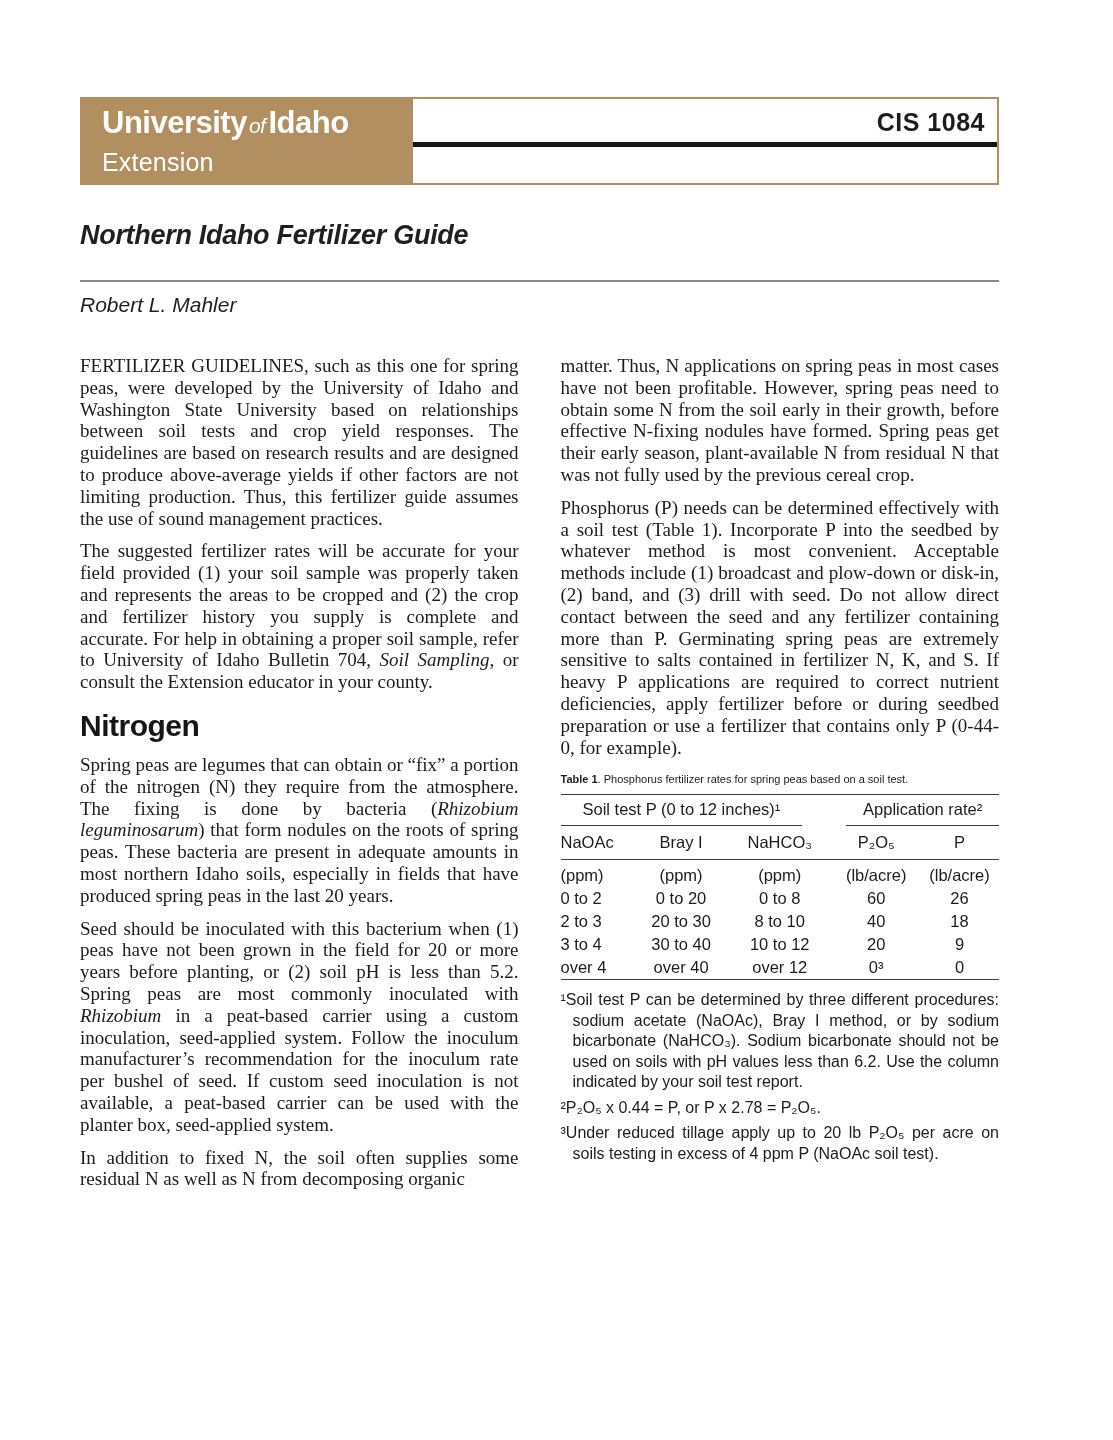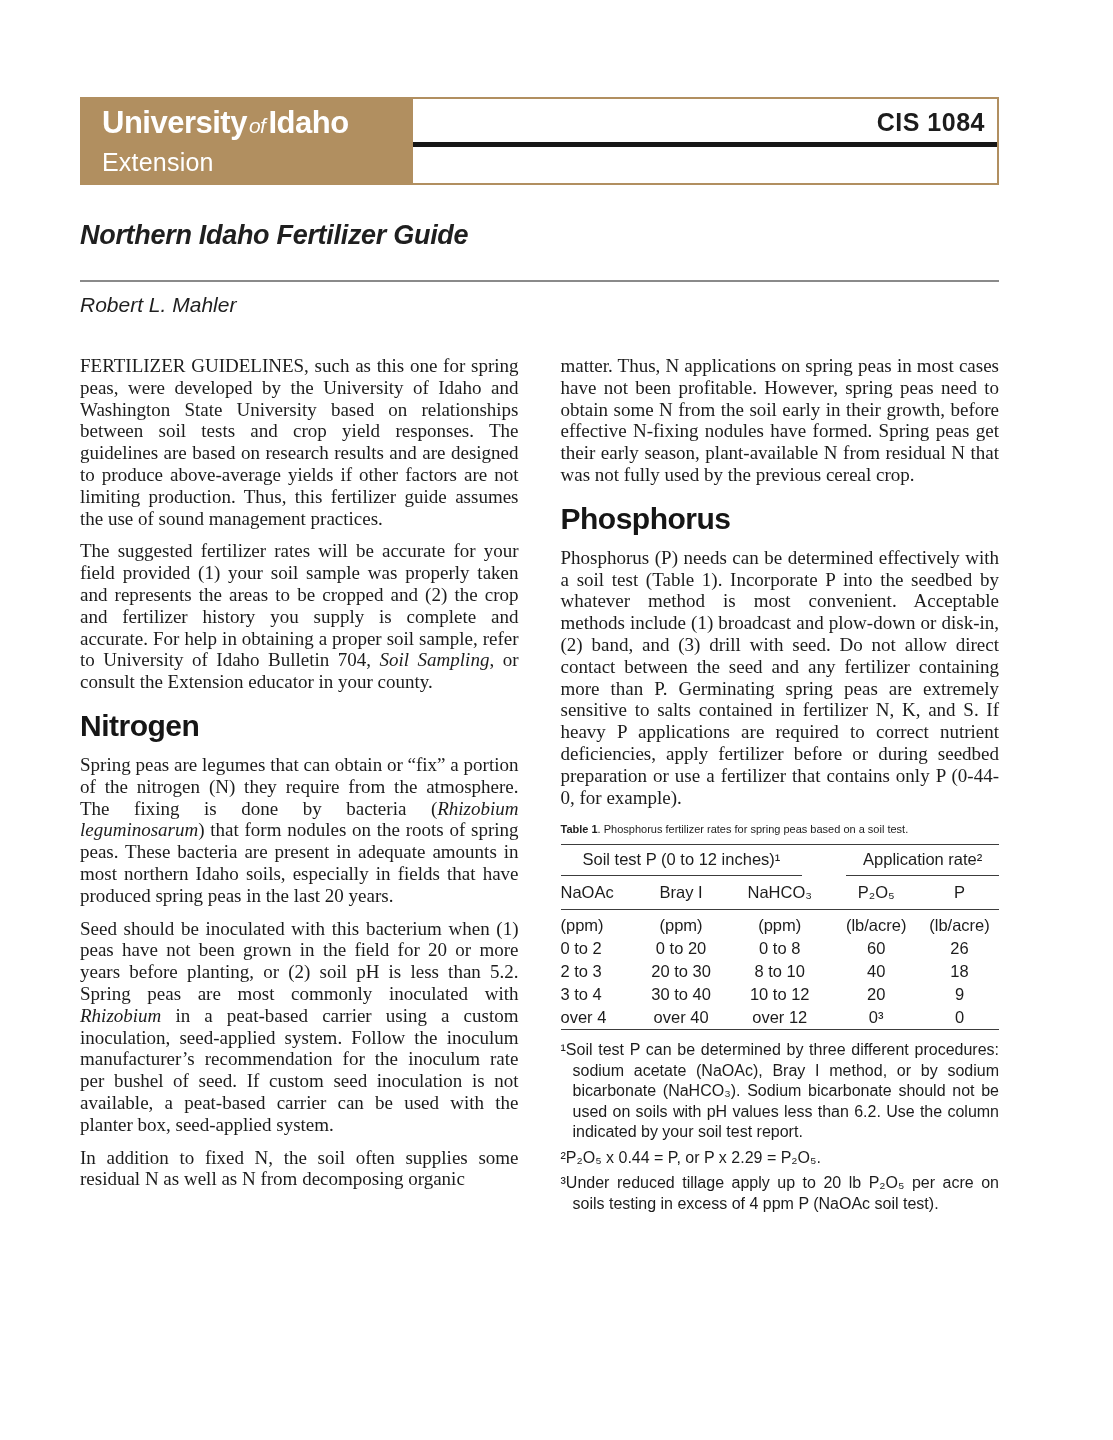--- a/index.html
+++ b/index.html
@@ -119,21 +119,20 @@
         <p class="body-p">FERTILIZER GUIDELINES, such as this one for spring peas, were developed by the University of Idaho and Washington State University based on relationships between soil tests and crop yield responses. The guidelines are based on research results and are designed to produce above-average yields if other factors are not limiting production. Thus, this fertilizer guide assumes the use of sound management practices.</p>
         <p class="body-p">The suggested fertilizer rates will be accurate for your field provided (1) your soil sample was properly taken and represents the areas to be cropped and (2) the crop and fertilizer history you supply is complete and accurate. For help in obtaining a proper soil sample, refer to University of Idaho Bulletin 704, <i>Soil Sampling</i>, or consult the Extension educator in your county.</p>
         <h2 class="section-h">Nitrogen</h2>
         <p class="body-p">Spring peas are legumes that can obtain or “fix” a portion of the nitrogen (N) they require from the atmosphere. The fixing is done by bacteria (<i>Rhizobium leguminosarum</i>) that form nodules on the roots of spring peas. These bacteria are present in adequate amounts in most northern Idaho soils, especially in fields that have produced spring peas in the last 20 years.</p>
         <p class="body-p">Seed should be inoculated with this bacterium when (1) peas have not been grown in the field for 20 or more years before planting, or (2) soil pH is less than 5.2. Spring peas are most commonly inoculated with <i>Rhizobium</i> in a peat-based carrier using a custom inoculation, seed-applied system. Follow the inoculum manufacturer’s recommendation for the inoculum rate per bushel of seed. If custom seed inoculation is not available, a peat-based carrier can be used with the planter box, seed-applied system.</p>
         <p class="body-p">In addition to fixed N, the soil often supplies some residual N as well as N from decomposing organic</p>
       </div>
 
       <div class="col">
         <p class="body-p">matter. Thus, N applications on spring peas in most cases have not been profitable. However, spring peas need to obtain some N from the soil early in their growth, before effective N-fixing nodules have formed. Spring peas get their early season, plant-available N from residual N that was not fully used by the previous cereal crop.</p>
-        <h2 class="section-h">Phosphorus</h2>
         <p class="body-p">Phosphorus (P) needs can be determined effectively with a soil test (Table 1). Incorporate P into the seedbed by whatever method is most convenient. Acceptable methods include (1) broadcast and plow-down or disk-in, (2) band, and (3) drill with seed. Do not allow direct contact between the seed and any fertilizer containing more than P. Germinating spring peas are extremely sensitive to salts contained in fertilizer N, K, and S. If heavy P applications are required to correct nutrient deficiencies, apply fertilizer before or during seedbed preparation or use a fertilizer that contains only P (0-44-0, for example).</p>
 
         <div class="tbl-caption"><b>Table 1</b><span>. Phosphorus fertilizer rates for spring peas based on a soil test.</span></div>
 
         <table class="data">
           <colgroup>
             <col style="width:17%">
               <col style="width:21%">
               <col style="width:24%">
               <col style="width:20%">
@@ -190,19 +189,19 @@
               <td class="cc">over 40</td>
               <td class="cc">over 12</td>
               <td class="cc">0³</td>
               <td class="cc">0</td>
             </tr>
           </tbody>
         </table>
 
         <div class="footnotes">
           <p class="fn">¹Soil test P can be determined by three different procedures: sodium acetate (NaOAc), Bray I method, or by sodium bicarbonate (NaHCO₃). Sodium bicarbonate should not be used on soils with pH values less than 6.2. Use the column indicated by your soil test report.</p>
-          <p class="fn">²P₂O₅ x 0.44 = P, or P x 2.29 = P₂O₅.</p>
+          <p class="fn">²P₂O₅ x 0.44 = P, or P x 2.78 = P₂O₅.</p>
           <p class="fn">³Under reduced tillage apply up to 20 lb P₂O₅ per acre on soils testing in excess of 4 ppm P (NaOAc soil test).</p>
         </div>
       </div>
     </div>
   </div>
 </div>
 
 </body></html>

